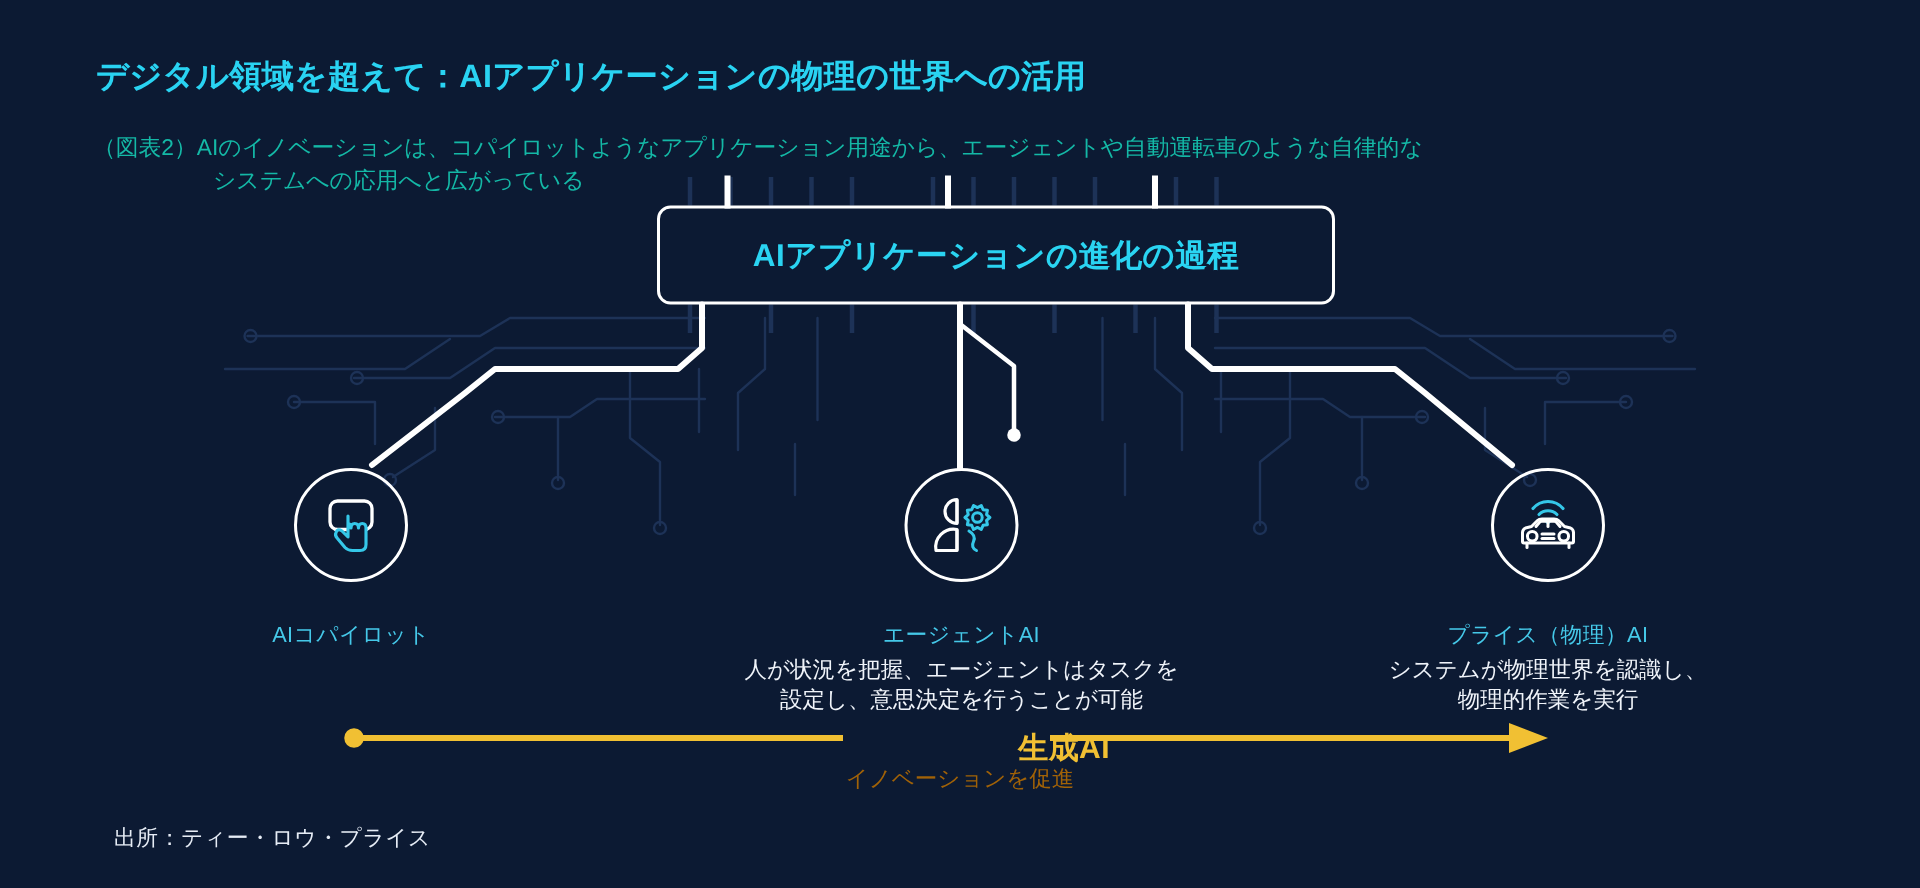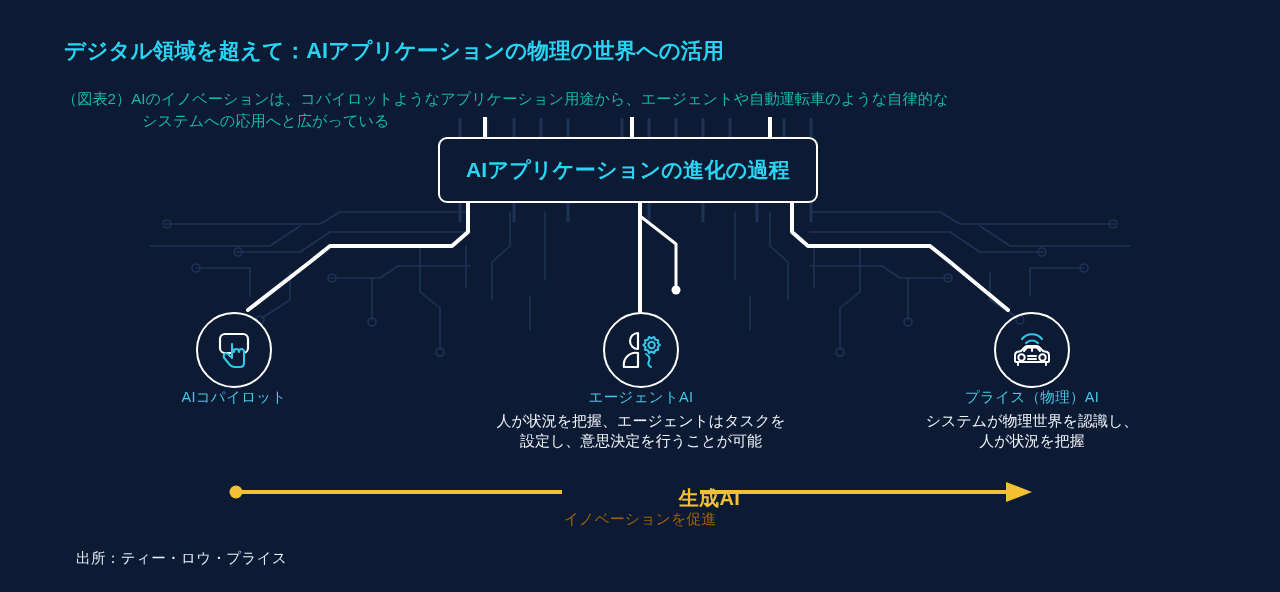--- a/index.html
+++ b/index.html
@@ -50,21 +50,21 @@
   #subtitle .l2 {
     display: block;
     padding-left: 80px;
   }
 
   
   #center-box {
     position: absolute;
     left: 438px;
     top: 137px;
-    width: 380px;
+    width: 452px;
     height: 66px;
     border: 2.5px solid #ffffff;
     border-radius: 9px;
     background: transparent;
     display: flex;
     align-items: center;
     justify-content: center;
     box-sizing: border-box;
   }
   #center-box-label {
@@ -89,20 +89,21 @@
     position: relative;
     box-sizing: border-box;
   }
   .node-circle svg {
     position: absolute;
     left: 50%;
     top: 50%;
     transform: translate(-50%, -50%);
   }
   .node-title {
+    margin-top: 26px;
     font-size: 14.5px;
     color: #45c8e8;
     white-space: nowrap;
     letter-spacing: 0.3px;
   }
   .node-desc {
     margin-top: 4px;
     font-size: 15px;
     line-height: 20px;
     color: #f0f4fa;
@@ -308,21 +309,21 @@
           <line x1="39" y1="34" x2="39" y2="37"></line>
           <circle cx="14.5" cy="29.5" r="3.2"></circle>
           <circle cx="35.5" cy="29.5" r="3.2"></circle>
           <line x1="21" y1="28" x2="29" y2="28"></line>
           <line x1="21" y1="31" x2="29" y2="31"></line>
         </g>
       </svg>
     </div>
     <div class="node-title">プライス（物理）AI</div>
     <div class="node-desc">システムが物理世界を認識し、
-人が状況を把握</div>
+物理的作業を実行</div>
   </div>
 
   <div id="spectrum-label">生成AI</div>
   <div id="spectrum-sub">イノベーションを促進</div>
 
   <div id="source">出所：ティー・ロウ・プライス</div>
 
 </div>
 
 </body></html>

